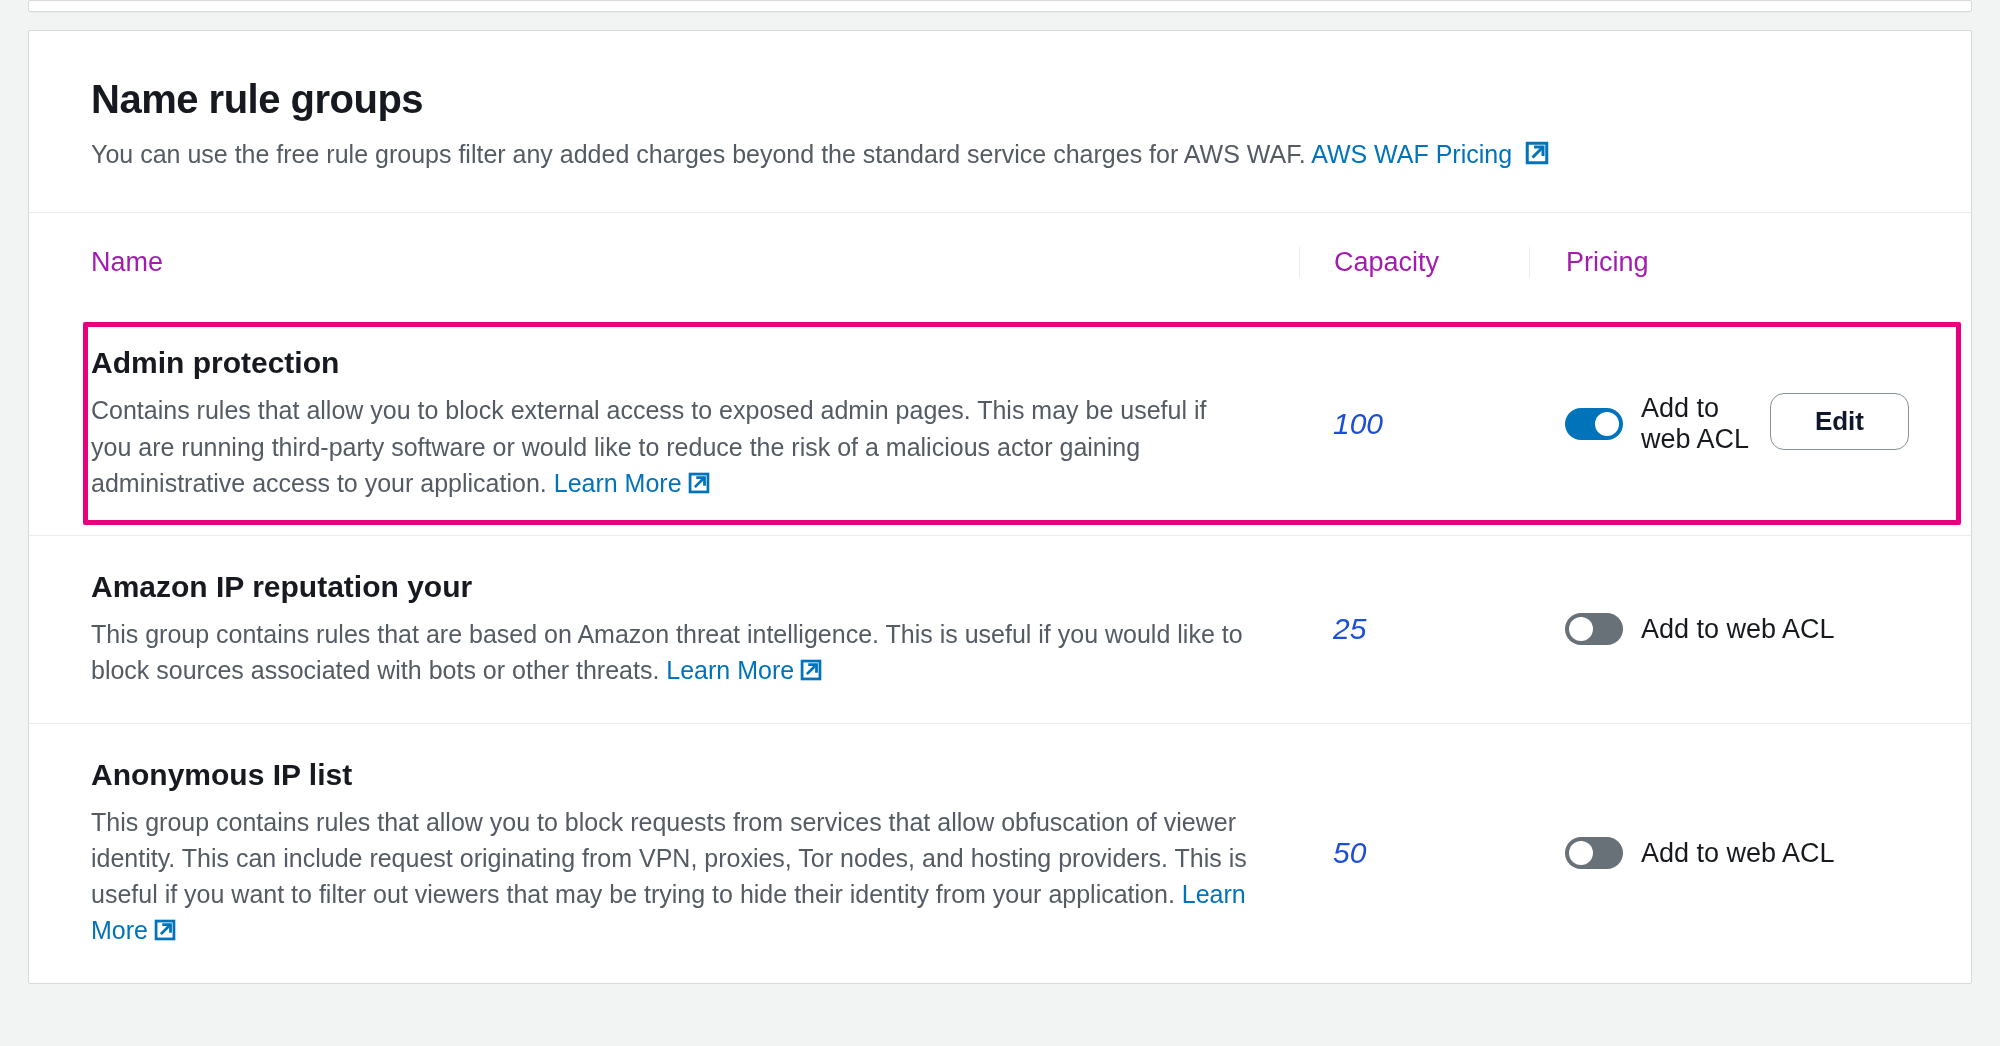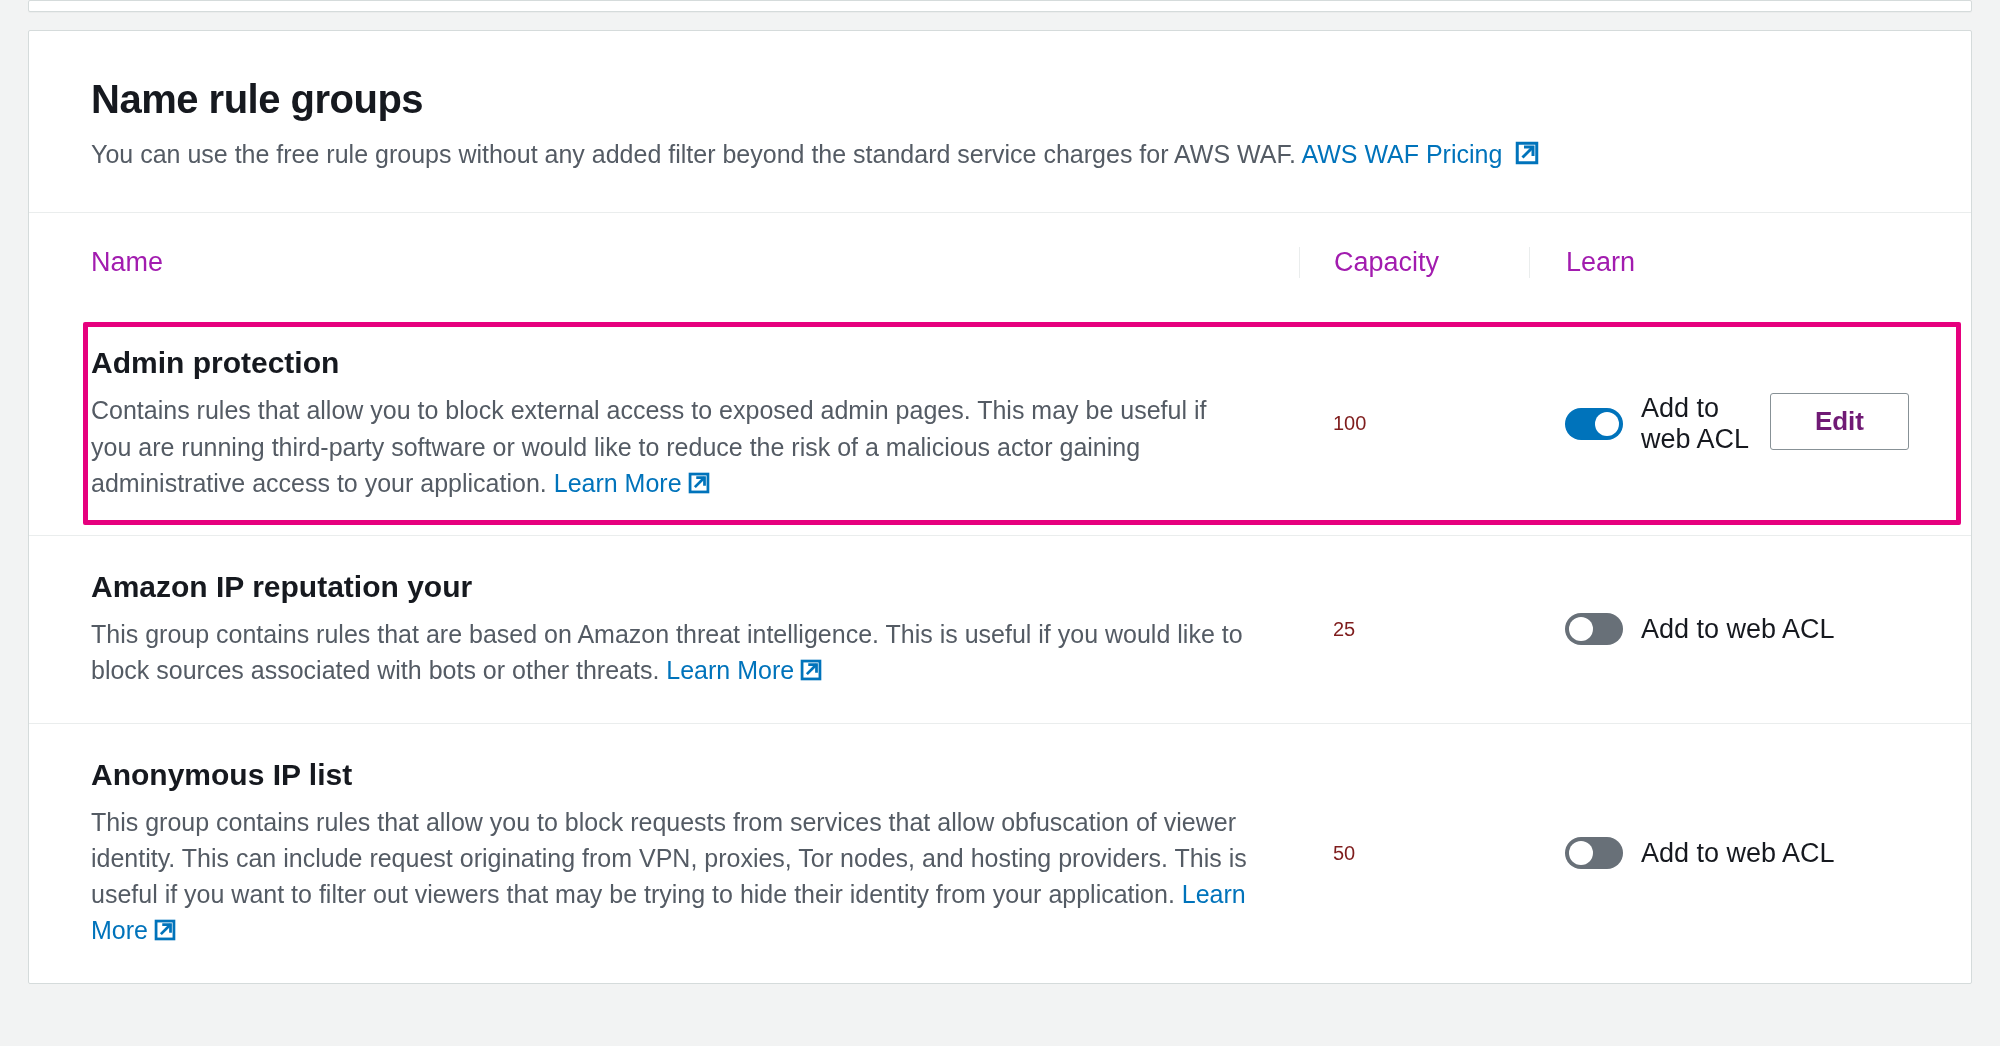--- a/index.html
+++ b/index.html
@@ -88,22 +88,23 @@
     color: #16191f;
     margin: 0 0 12px 0;
   }
   .rule-desc {
     font-size: 25px;
     color: #545b64;
     line-height: 1.45;
     max-width: 1160px;
   }
   .capacity-val {
-    font-size: 20px;
-    color: #7f1d1d;
+    font-size: 30px;
+    color: #1d4ed8;
+    font-style: italic;
   }
   .action-cell {
     display: flex;
     flex-direction: row;
     gap: 16px;
   }
   .toggle-wrap {
     display: flex;
     align-items: center;
     gap: 18px;
@@ -130,24 +131,24 @@
   .toggle-off .toggle-knob { left: 4px; }
   .toggle-on  .toggle-knob { left: 30px; }
   .toggle-label {
     font-size: 27px;
     color: #16191f;
   }
   .edit-btn {
     align-self: flex-start;
     font-size: 26px;
     font-weight: 700;
-    color: #701a75;
+    color: #0f172a;
     background: #fff;
     border: 1.5px solid #879196;
-    border-radius: 3px;
+    border-radius: 14px;
     padding: 12px 44px;
     cursor: pointer;
     margin-left: 3px;
   }
 
   .highlight-box {
     position: absolute;
     border: 5px solid #e6007e;
     pointer-events: none;
     border-radius: 2px;
@@ -161,39 +162,39 @@
 <body>
 
 <div class="page-wrap">
   <div class="top-collapsed"></div>
 
   <div class="panel">
 
     <div class="panel-header">
       <h2 class="panel-title">Name rule groups</h2>
       <div class="panel-desc">
-        <span>You can use the free rule groups without any added filter beyond the standard service charges for AWS WAF. </span>
+        <span>You can use the free rule groups filter any added charges beyond the standard service charges for AWS WAF. </span>
         <a class="link">
           <span>AWS WAF Pricing</span>
           <span class="ext-icon">
             <svg width="24" height="24" viewBox="0 0 16 16" fill="none">
               <rect x="1.5" y="1.5" width="13" height="13" stroke="#0073bb" stroke-width="2"></rect>
               <path d="M6 4 H12 V10" stroke="#0073bb" stroke-width="2" fill="none"></path>
               <path d="M12 4 L5 11" stroke="#0073bb" stroke-width="2"></path>
             </svg>
           </span>
         </a>
       </div>
     </div>
 
     <div class="rule-table">
       <div class="thead-row">
         <div class="col-name th">Name</div>
         <div class="col-cap th">Capacity</div>
-        <div class="col-action th">Learn</div>
+        <div class="col-action th">Pricing</div>
       </div>
       <div id="rule-rows">
           <div class="rule-row body-row">
             <div class="col-name">
               <div class="rule-name">Admin protection</div>
               <div class="rule-desc"><span>Contains rules that allow you to block external access to exposed admin pages. This may be useful if you are running third-party software or would like to reduce the risk of a malicious actor gaining administrative access to your application.  </span><a class="link"><span>Learn More</span><span class="ext-icon"><svg width="22" height="22" viewBox="0 0 16 16" fill="none">
                       <rect x="1.5" y="1.5" width="13" height="13" stroke="#0073bb" stroke-width="2"></rect>
                       <path d="M6 4 H12 V10" stroke="#0073bb" stroke-width="2" fill="none"></path>
                       <path d="M12 4 L5 11" stroke="#0073bb" stroke-width="2"></path>
                     </svg></span></a></div>

